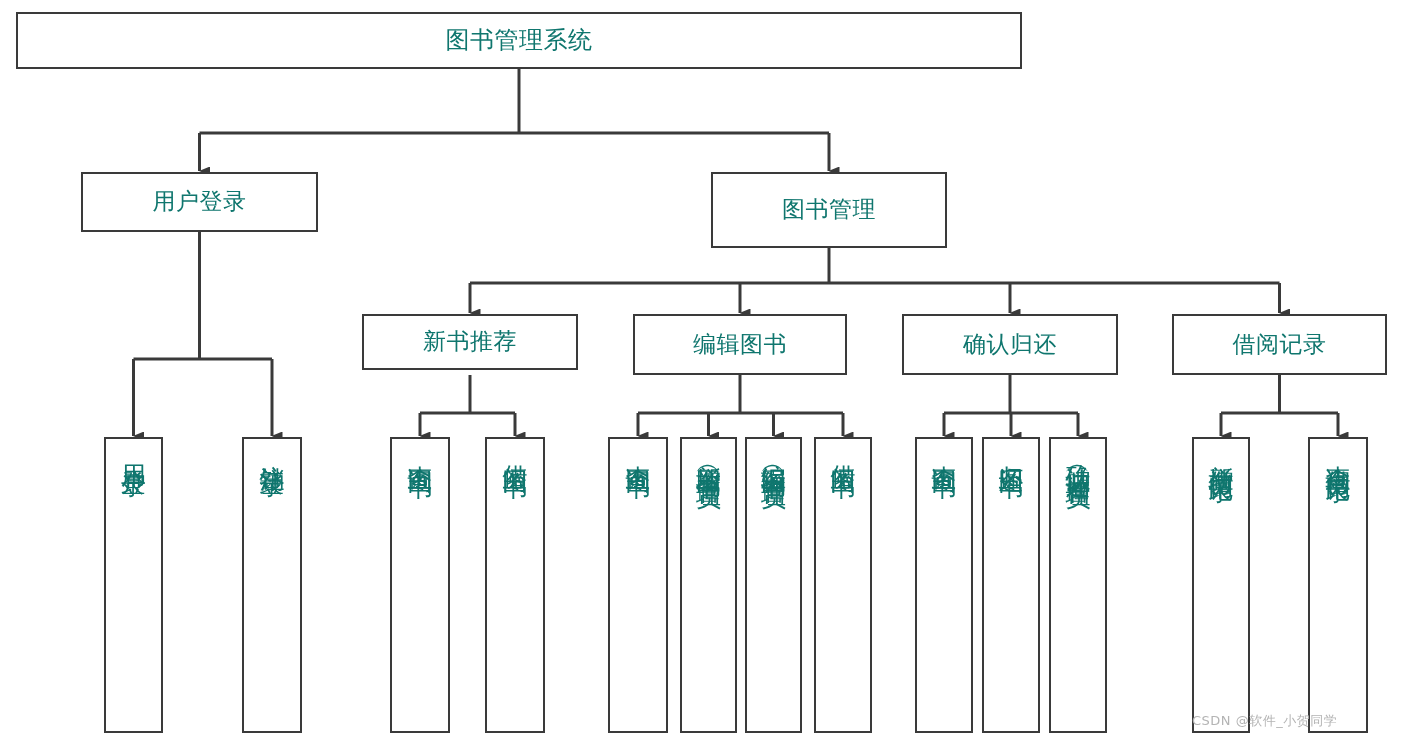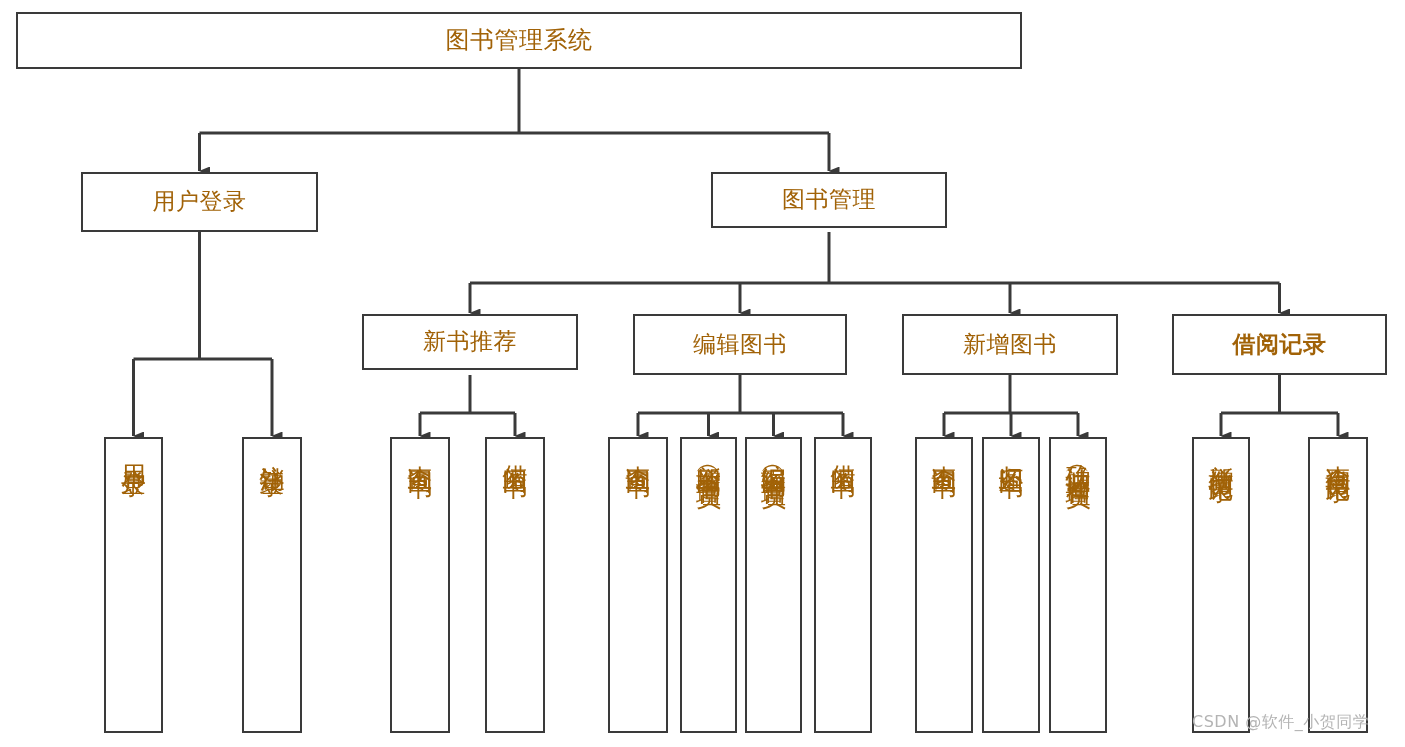--- a/index.html
+++ b/index.html
@@ -32,21 +32,21 @@
     border: 2px solid #3a3a3a;
     display: flex;
     align-items: center;
     justify-content: center;
     color: #1b1b1b;
   }
   .node-label {
     display: block;
     text-align: center;
     line-height: 1.18;
-    color: #a16207;
+    color: #0f766e;
   }
   .node.horiz .node-label {
     writing-mode: horizontal-tb;
     font-size: 23px;
     letter-spacing: 0.5px;
   }
   .node.vert {
     align-items: flex-start;
     justify-content: center;
     padding-top: 6px;
@@ -57,21 +57,21 @@
     font-size: 25px;
     line-height: 1.0;
     letter-spacing: 3px;
     white-space: nowrap;
   }
   .node.root .node-label { font-size: 24px; }
   .watermark {
     position: absolute;
     left: 1192px;
     top: 712px;
-    font-size: 16px;
+    font-size: 13px;
     color: #b4b4b4;
     white-space: nowrap;
     font-family: "DejaVu Sans", "Liberation Sans", sans-serif;
     letter-spacing: 0.5px;
   }
 </style>
 </head>
 <body>
 
 <div id="canvas">
@@ -119,34 +119,34 @@
       </g>
   </svg>
 
   <div class="node horiz root" style="left: 16px; top: 12px; width: 1006px; height: 57px;">
     <span class="node-label">图书管理系统</span>
   </div>
 
   <div class="node horiz" style="left: 81px; top: 172px; width: 237px; height: 60px;">
     <span class="node-label">用户登录</span>
   </div>
-  <div class="node horiz" style="left: 711px; top: 172px; width: 236px; height: 56px;">
+  <div class="node horiz" style="left: 711px; top: 172px; width: 236px; height: 76px;">
     <span class="node-label">图书管理</span>
   </div>
 
   <div class="node horiz" style="left: 362px; top: 314px; width: 216px; height: 56px;">
     <span class="node-label">新书推荐</span>
   </div>
   <div class="node horiz" style="left: 633px; top: 314px; width: 214px; height: 61px;">
     <span class="node-label">编辑图书</span>
   </div>
   <div class="node horiz" style="left: 902px; top: 314px; width: 216px; height: 61px;">
-    <span class="node-label">新增图书</span>
+    <span class="node-label">确认归还</span>
   </div>
-  <div class="node horiz" style="left: 1172px; top: 314px; width: 215px; height: 61px; font-weight: bold;">
+  <div class="node horiz" style="left: 1172px; top: 314px; width: 215px; height: 61px;">
     <span class="node-label">借阅记录</span>
   </div>
 
   <div class="node vert" style="left: 104px; top: 437px; width: 59px; height: 296px;">
     <span class="node-label">用户登录</span>
   </div>
   <div class="node vert" style="left: 242px; top: 437px; width: 60px; height: 296px;">
     <span class="node-label">注销登录</span>
   </div>
   <div class="node vert" style="left: 390px; top: 437px; width: 60px; height: 296px;">

